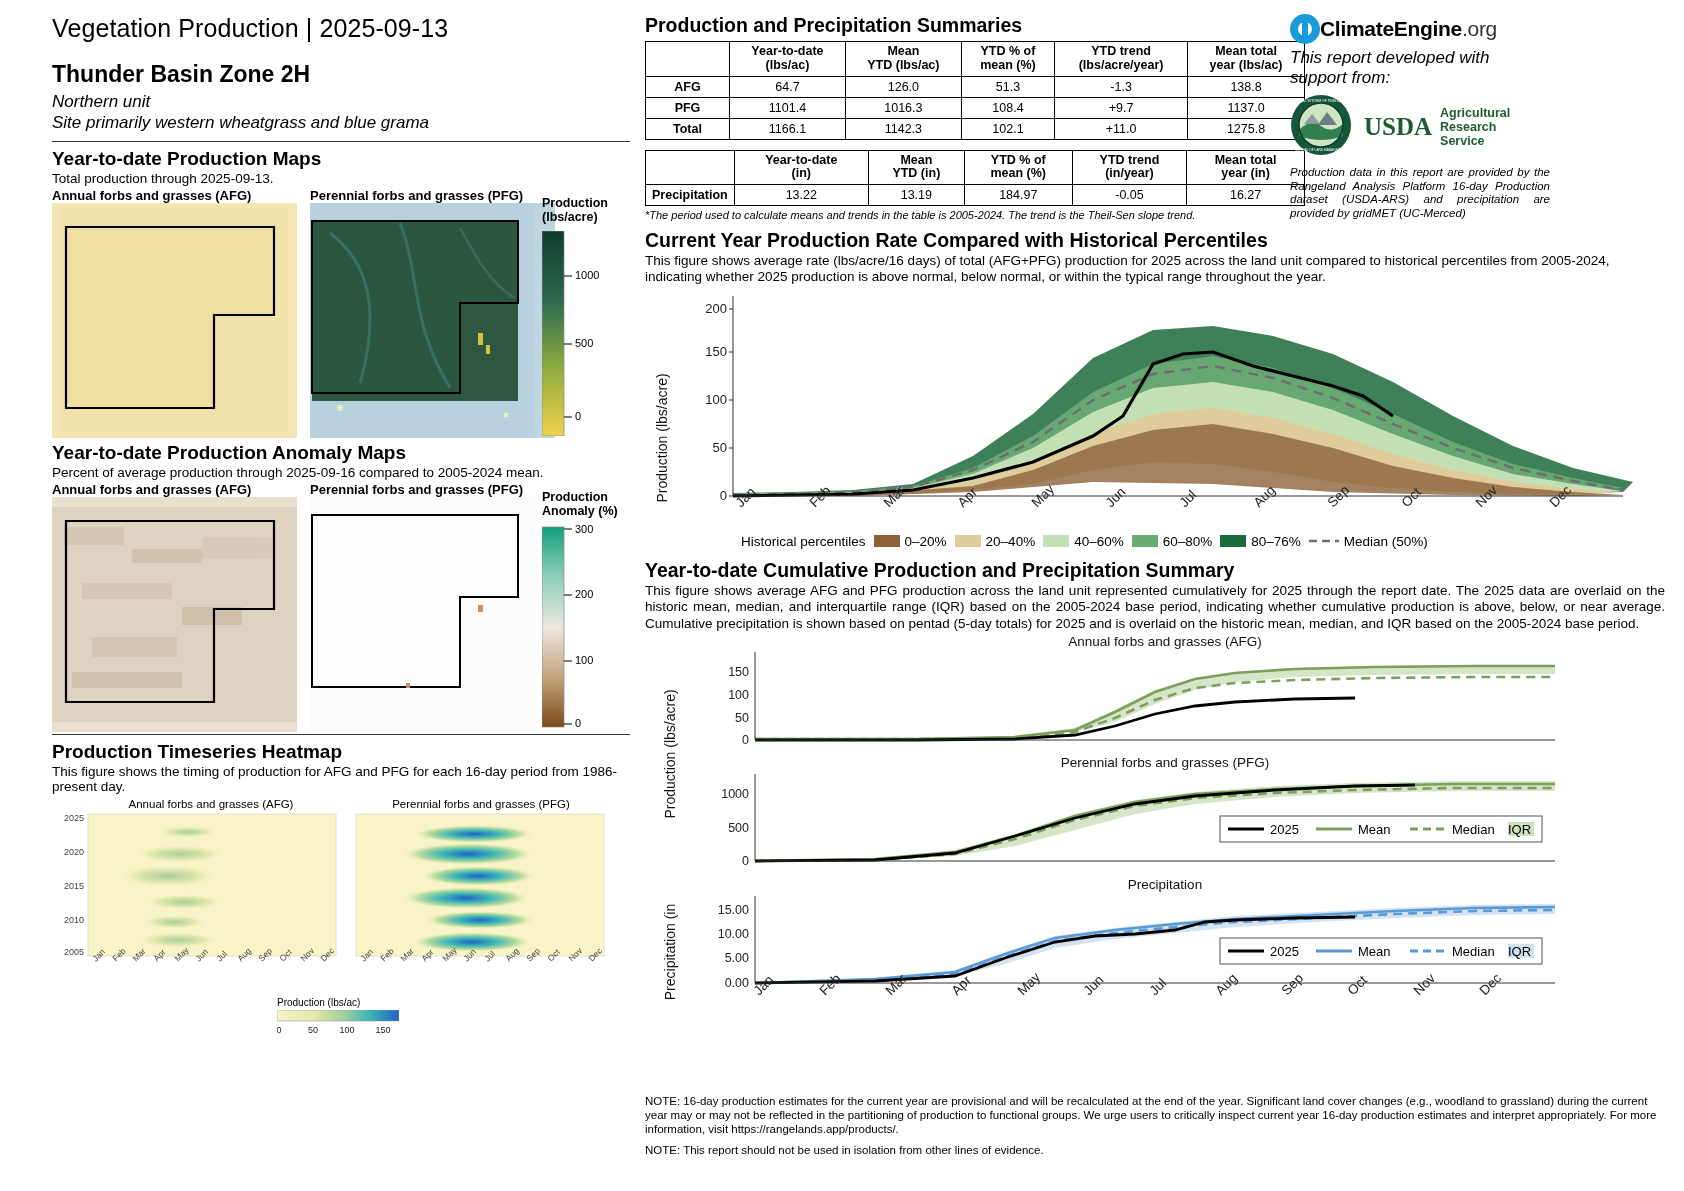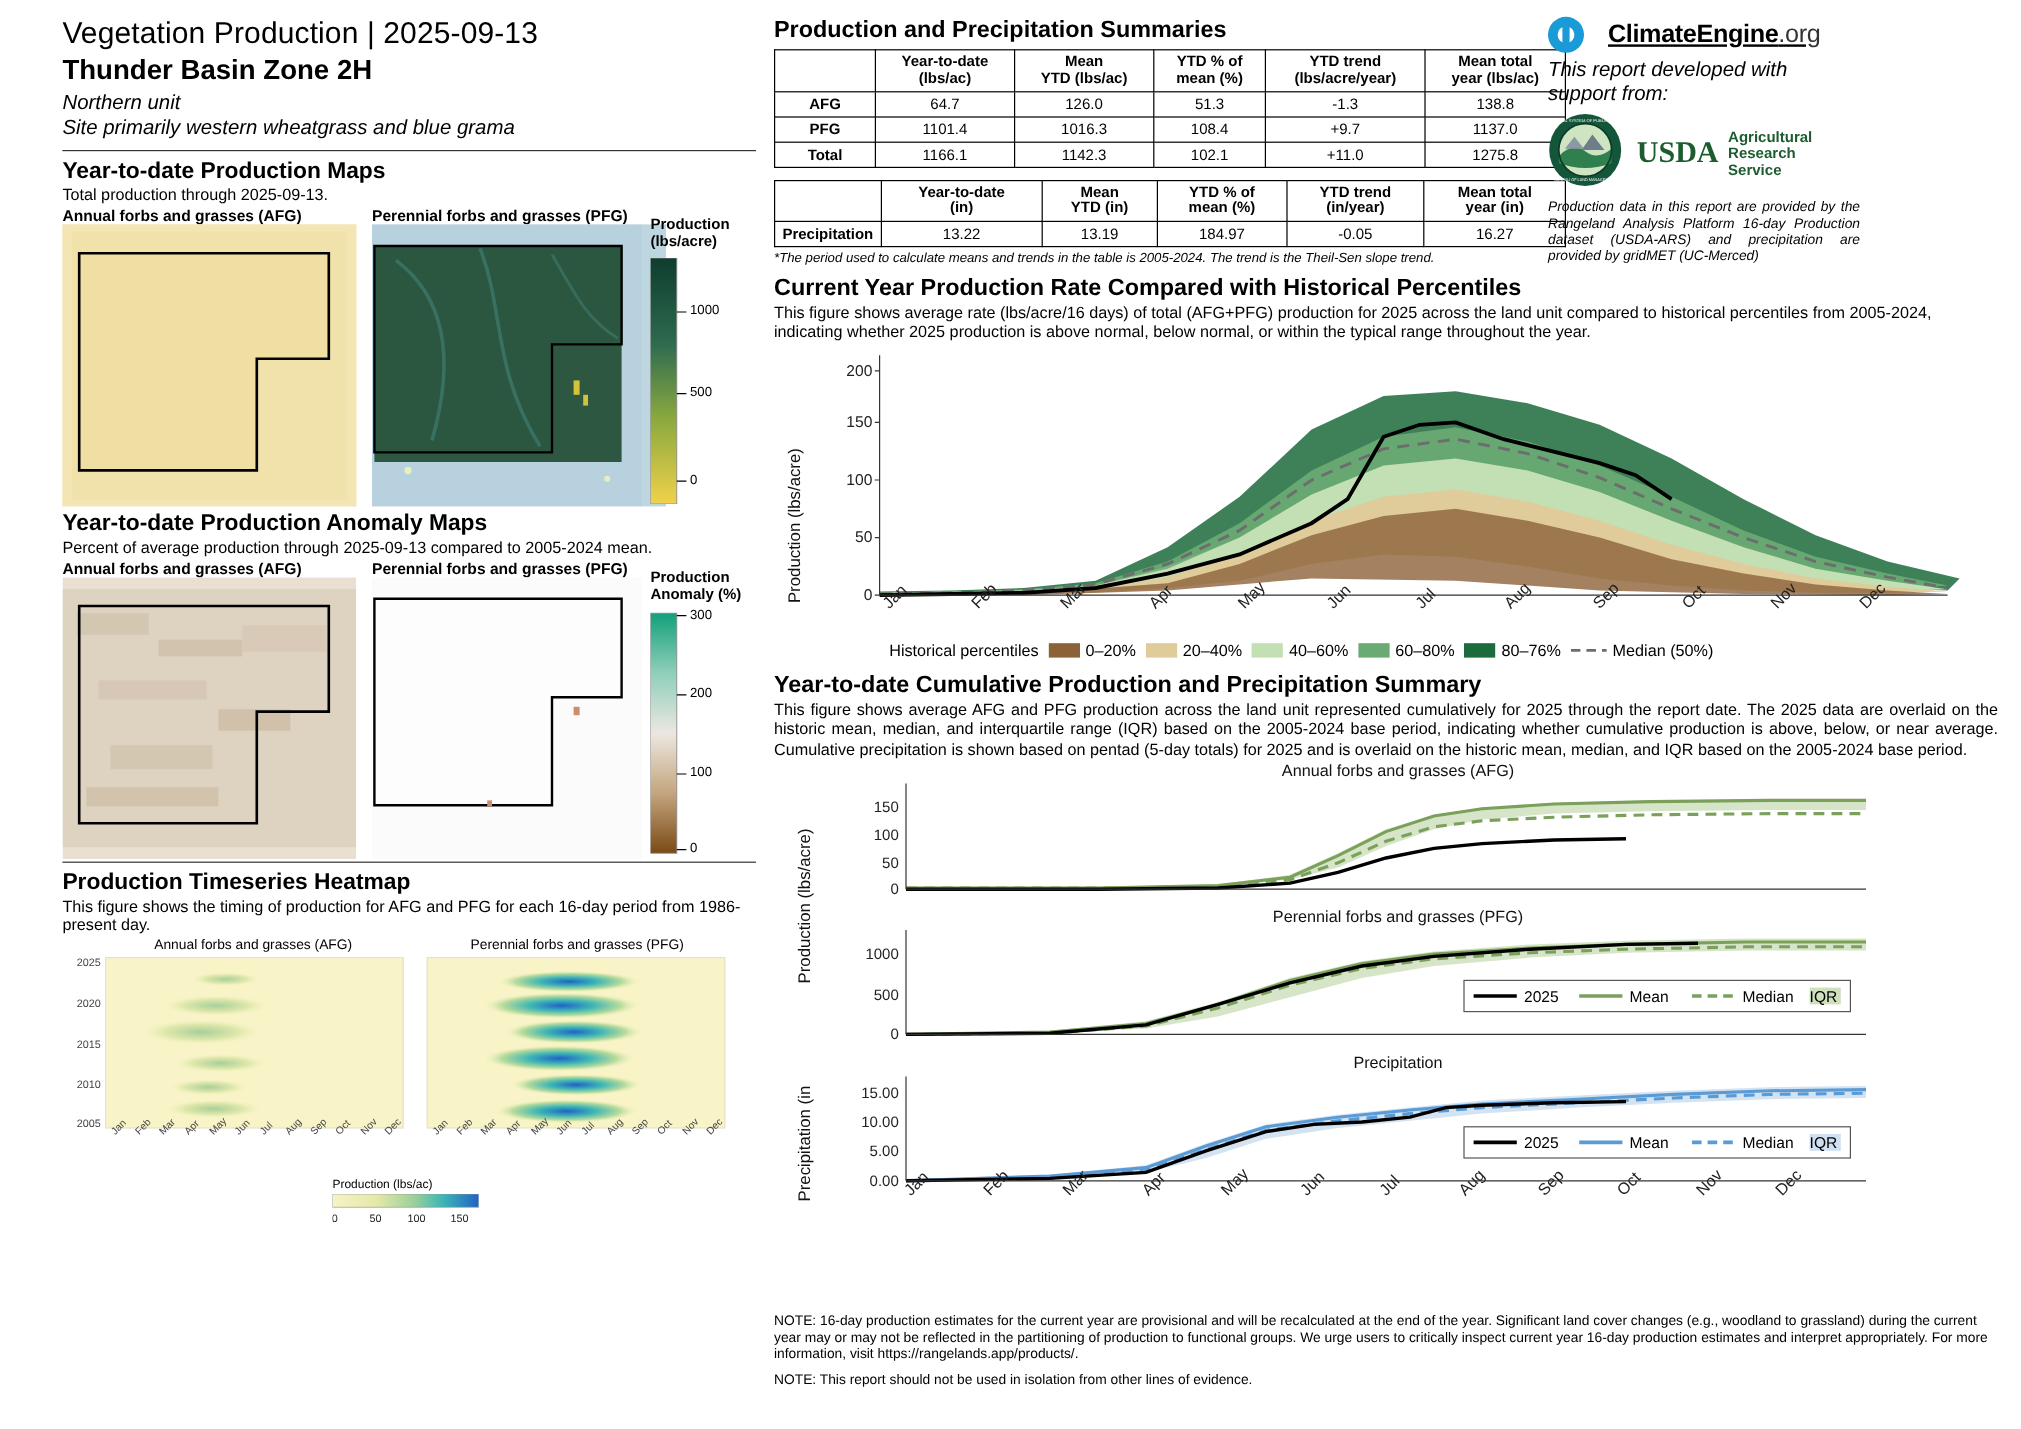--- a/index.html
+++ b/index.html
@@ -10,21 +10,21 @@
     font-family:"Liberation Sans", sans-serif;
     color:#000;
     position:relative;
     overflow:hidden;
   }
   .page { position:relative; width:1684px; height:1191px; }
 
   
   .left { position:absolute; left:52px; top:14px; width:578px; }
   .title-main { font-size:25px; font-weight:400; letter-spacing:.1px; }
-  .title-sub { font-size:23px; font-weight:bold; margin-top:2px; }
+  .title-sub { font-size:23px; font-weight:bold; margin-top:18px; }
   .title-italic { font-size:17px; font-style:italic; margin-top:4px; }
   .title-italic2 { font-size:17px; font-style:italic; margin-top:1px; }
   .mask-row { font-size:17px; margin-top:3px; display:flex; align-items:center; gap:26px; }
   .checkbox {
     display:inline-block; width:19px; height:19px; border:1.6px solid #000;
     position:relative; vertical-align:-4px; margin-left:6px;
   }
   .checkbox:after {
     content:""; position:absolute; left:3px; top:1px; width:8px; height:15px;
     border-right:2.4px solid #000; border-bottom:2.4px solid #000;
@@ -53,21 +53,21 @@
   table.summary { border-collapse:collapse; font-size:12.5px; }
   table.summary th, table.summary td {
     border:1px solid #000; text-align:center; padding:3px 6px;
   }
   table.summary th { font-weight:bold; line-height:1.1; }
   table.summary td.rowhead { font-weight:bold; }
   .tbl-note { font-size:11px; font-style:italic; margin-top:3px; }
 
   
   .ce-block { position:absolute; left:1290px; top:14px; width:260px; }
-  .ce-logo { display:flex; align-items:center; gap:20px;text-decoration:underline; }
+  .ce-logo { display:flex; align-items:center; gap:0; }
   .ce-circle {
     width:30px; height:30px; border-radius:50%;
     background:#1a9ad6; position:relative;
   }
   .ce-circle:after {
     content:""; position:absolute; left:8px; top:8px; width:14px; height:14px;
     border-radius:50%; background:#fff;
   }
   .ce-circle:before {
     content:""; position:absolute; left:12px; top:4px; width:6px; height:22px;
@@ -153,21 +153,21 @@
             <line x1="22" y1="186" x2="30" y2="186" stroke="#000"></line>
           </svg>
           <div style="position:absolute; left:33px; top:38px; font-size:11px;">1000</div>
           <div style="position:absolute; left:33px; top:106px; font-size:11px;">500</div>
           <div style="position:absolute; left:33px; top:179px; font-size:11px;">0</div>
         </div>
       </div>
     </div>
 
     <div class="sec-head" style="margin-top:4px;">Year-to-date Production Anomaly Maps</div>
-    <div class="sec-note">Percent of average production through 2025-09-13 compared to 2005-2024 mean.</div>
+    <div class="sec-note">Percent of average production through 2025-09-16 compared to 2005-2024 mean.</div>
 
     <div style="position:relative; height:250px; margin-top:2px;">
       <div style="position:absolute; left:0; top:0;">
         <div class="map-label">Annual forbs and grasses (AFG)</div>
         <div class="map-img">
           <svg width="245" height="235" viewBox="0 0 245 235">
             <rect x="0" y="0" width="245" height="235" fill="#e9e0d2"></rect>
             <rect x="0" y="10" width="245" height="215" fill="#ded2c0"></rect>
             <g opacity=".55">
               <rect x="12" y="30" width="60" height="18" fill="#cdbda6"></rect>

